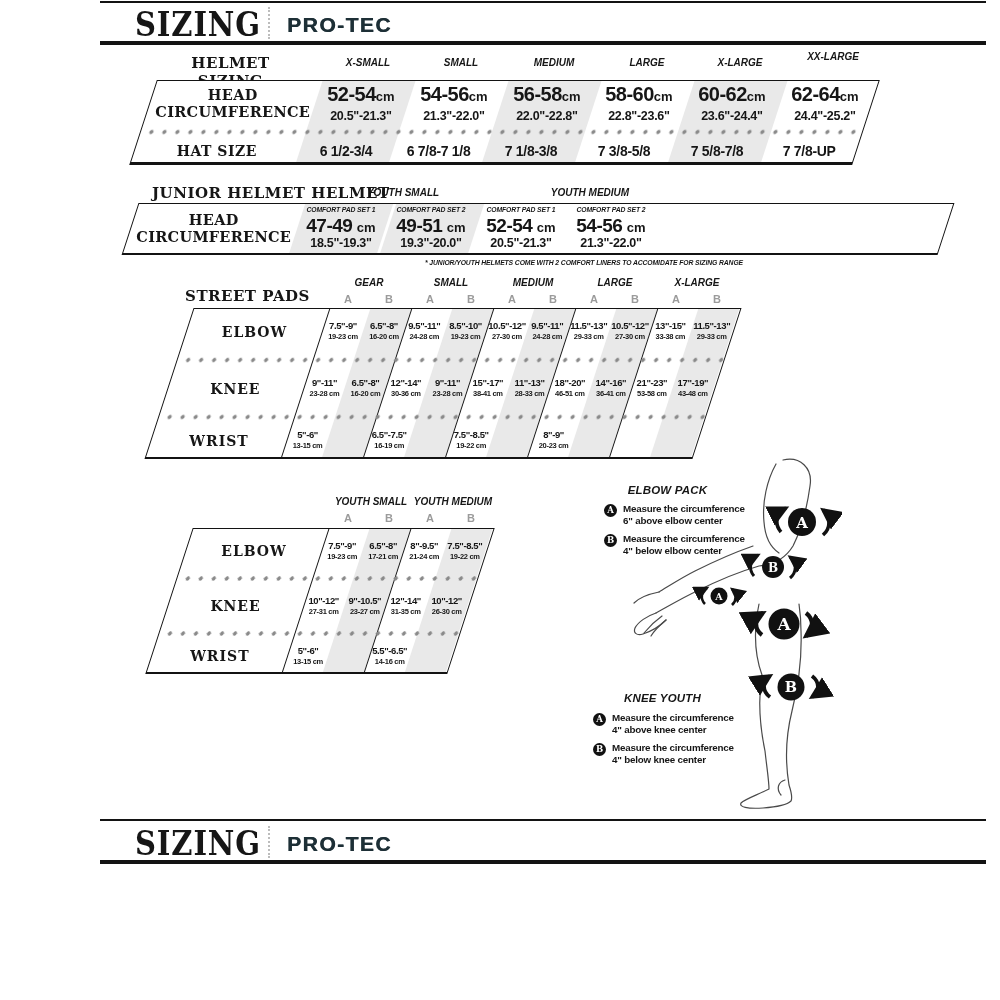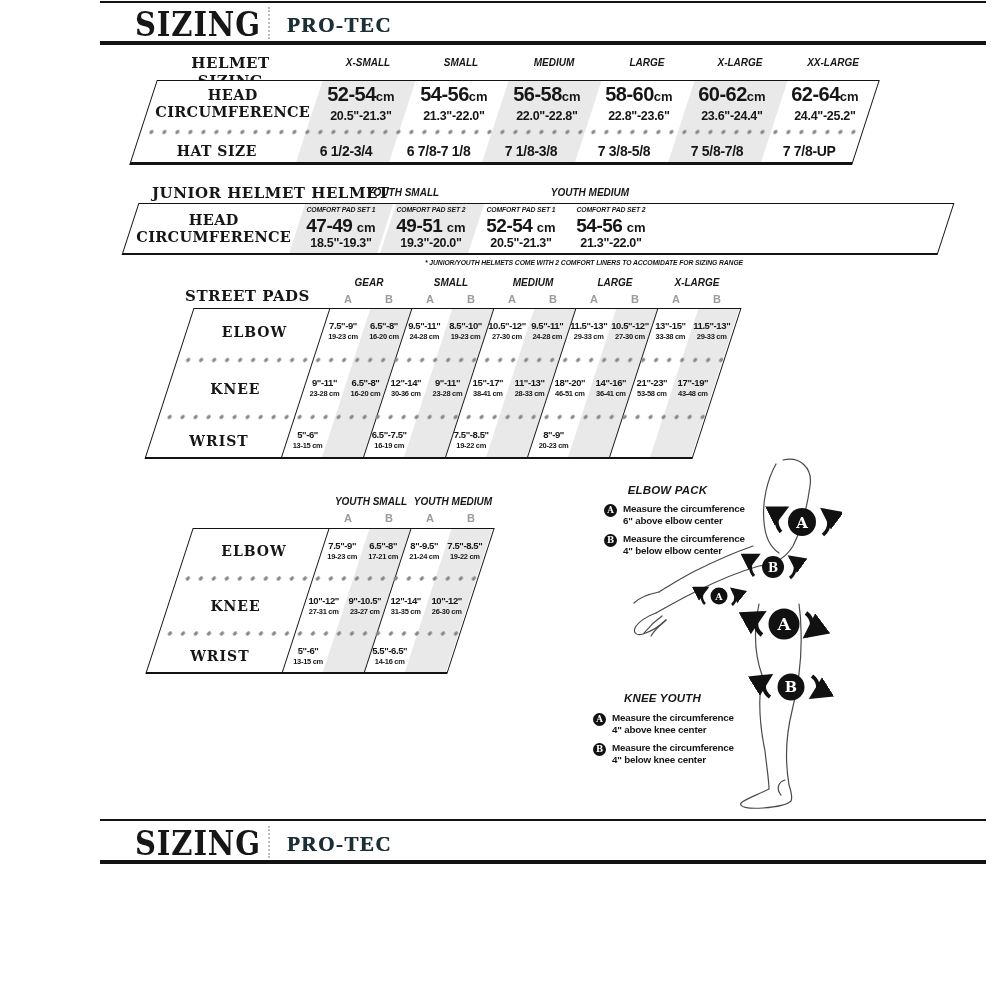--- a/index.html
+++ b/index.html
@@ -5,21 +5,21 @@
   html,body{margin:0;padding:0;background:#fff;}
   #canvas{position:relative;width:1000px;height:1000px;background:#fff;overflow:hidden;
           font-family:"Liberation Sans",sans-serif;color:#161616;}
   .abs{position:absolute;}
   .rule{position:absolute;background:#131313;}
   .slab{font-family:"DejaVu Serif",serif;font-weight:700;}
   .ctr{text-align:center;}
   .sizing-title{font-family:"DejaVu Serif",serif;font-weight:700;font-size:33px;letter-spacing:1px;
                 transform:scaleX(.88);transform-origin:left center;white-space:nowrap;}
   .brand{font-weight:700;font-size:21px;letter-spacing:1.5px;color:#1d2f36;white-space:nowrap;
-         text-shadow:.5px 0 0 #1d2f36;font-family:Liberation Serif, serif;}
+         text-shadow:.5px 0 0 #1d2f36;}
   .dotsep{position:absolute;width:0;border-left:2.5px dotted #bcbcbc;}
   
   .skewbox{position:absolute;transform:skewX(-18deg);border:1.5px solid #131313;box-sizing:border-box;background:#fff;}
   .unskew{display:inline-block;transform:skewX(18deg);}
   .band{position:absolute;top:0;bottom:0;background:#e9e9e9;}
   .vdiv{position:absolute;top:0;bottom:0;width:0;border-left:1.5px solid #131313;}
   .dots{position:relative;background-image:radial-gradient(circle,#8a8a8a 1.8px,rgba(0,0,0,0) 2.3px);
         background-size:13px 12px;background-repeat:repeat-x;background-position:4px center;height:12px;}
   .frow{display:flex;align-items:center;position:relative;}
   
@@ -62,21 +62,21 @@
   <div class="dotsep" style="left:268px;top:7px;height:32px;"></div>
   <div class="abs brand" style="left:287px;top:13px;">PRO-TEC</div>
   <div class="rule" style="left:100px;top:41px;width:886px;height:3.5px;"></div>
 
   <div class="abs slab ctr" style="left:158px;top:54px;width:145px;font-size:15px;letter-spacing:.5px;">HELMET SIZING</div>
   <div class="colhead" style="left:322px;top:57px;">X-SMALL</div>
   <div class="colhead" style="left:415px;top:57px;">SMALL</div>
   <div class="colhead" style="left:508px;top:57px;">MEDIUM</div>
   <div class="colhead" style="left:601px;top:57px;">LARGE</div>
   <div class="colhead" style="left:694px;top:57px;">X-LARGE</div>
-  <div class="colhead" style="left:787px;top:57px;">XX-LARGE</div>
+  <div class="colhead" style="left:787px;top:51px;">XX-LARGE</div>
 
   <div class="skewbox" style="left:143px;top:80px;width:723px;height:85px;border-bottom-width:3px;">
     <div class="band" style="left:165px;width:93px;"></div>
     <div class="band" style="left:351px;width:93px;"></div>
     <div class="band" style="left:537px;width:93px;"></div>
     <div class="frow" style="height:45px;">
       <div class="h-lab">
         <span class="unskew slab lab-lg"><span>HEAD</span><br><span>CIRCUMFERENCE</span></span>
       </div>
       <div class="h-cell"><span class="unskew"><span class="cmval">52-54</span><span class="cmunit">cm</span><br><span class="inval">20.5"-21.3"</span></span></div>

